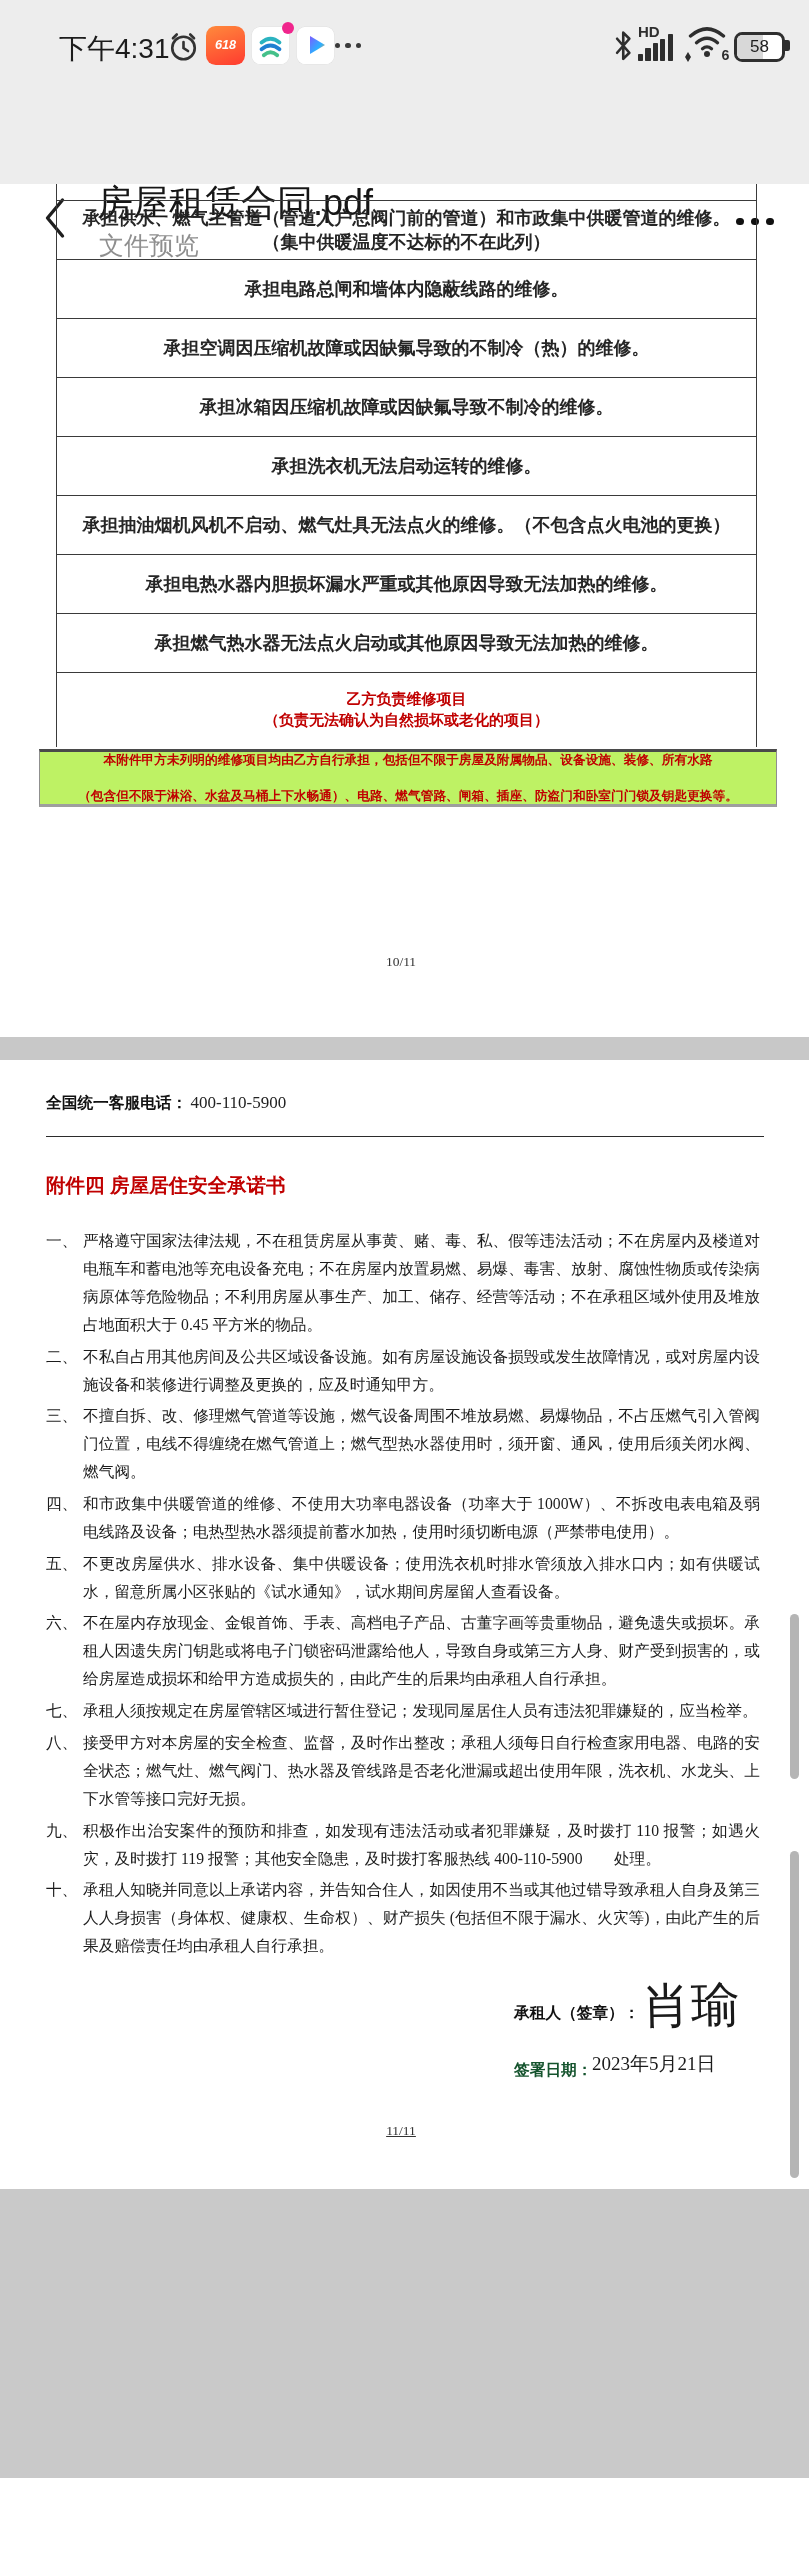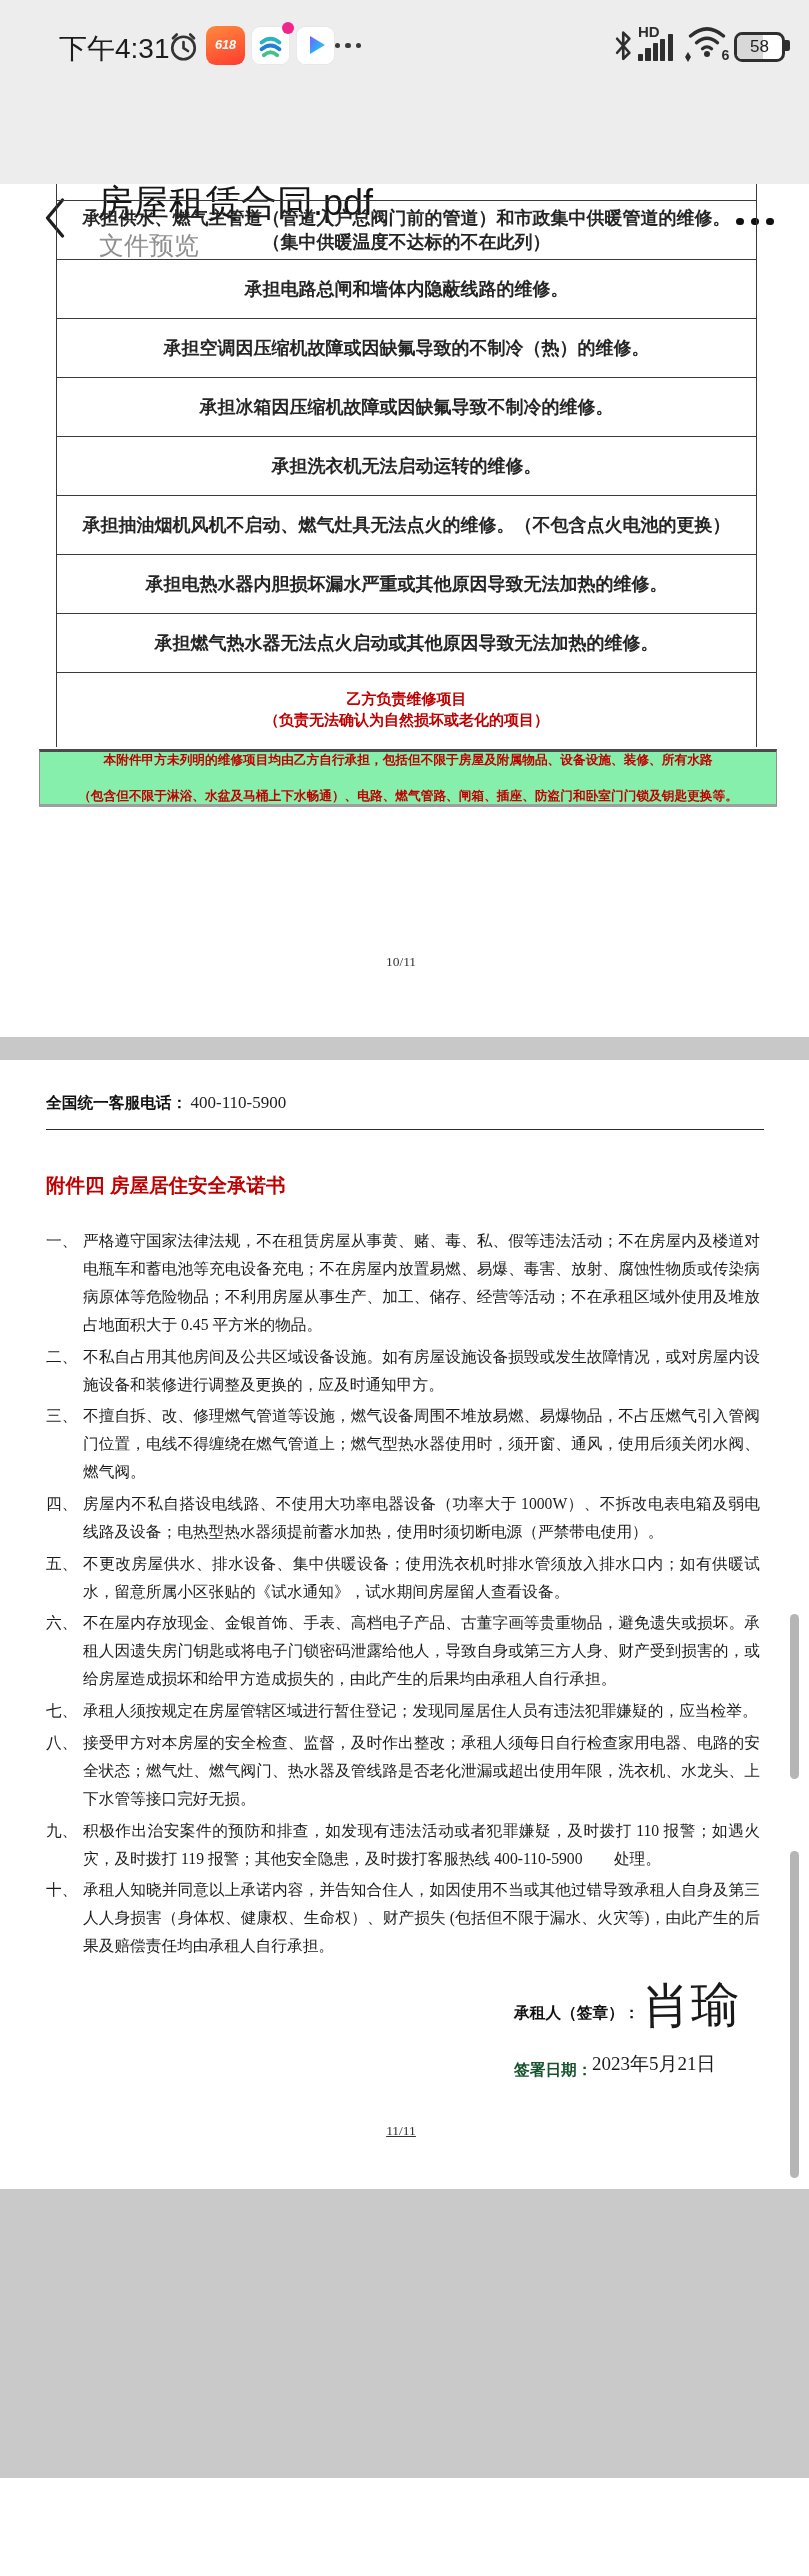--- a/index.html
+++ b/index.html
@@ -43,27 +43,27 @@
         text-align:center;font-size:18px;color:#252525;padding:0 18px;box-sizing:border-box;
         font-family:"Liberation Serif",serif;font-weight:bold;}
   .trow.partial{min-height:17px;}
   .repeat-rows{display:contents;}
   .trow.red-title{min-height:74px;flex-direction:column;color:#c00000;font-weight:bold;font-size:15px;
                   line-height:21px;border-bottom:0;}
   .red-note{position:absolute;left:39px;top:749px;width:738px;height:58px;box-sizing:border-box;
             border-top:3px solid #4a4a4a;border-left:1.5px solid #8f8f8f;border-right:1.5px solid #8f8f8f;
             border-bottom:3.7px solid #9e9e9e;display:flex;flex-direction:column;align-items:center;justify-content:center;
             color:#c00000;font-weight:bold;font-size:12.7px;line-height:19px;text-align:center;
-            font-family:"Liberation Serif",serif;background:#86efac;gap:17px;}
+            font-family:"Liberation Serif",serif;background:#bef264;gap:17px;}
   .page-num{position:absolute;left:0;width:802px;text-align:center;font-size:13.5px;color:#333;
             font-family:"Liberation Serif",serif;}
   .pn-10{top:954px;}
   .pn-11{top:2123px;text-decoration:underline;}
   .page-divider{position:absolute;left:0;top:1037px;width:810px;height:22.5px;background:#c8c8c8;}
-  .hotline{position:absolute;left:46px;top:1093px;width:718px;border-bottom:1.5px solid #2b2b2b;padding-bottom:15px;}
+  .hotline{position:absolute;left:46px;top:1093px;width:718px;border-bottom:1.5px solid #2b2b2b;padding-bottom:22px;}
   .hotline .lab{font-size:15.7px;font-weight:bold;color:#111;}
   .hotline .num{font-size:17px;color:#222;font-family:"Liberation Serif",serif;}
   .attach-heading{position:absolute;left:46px;top:1172px;font-size:19.5px;font-weight:bold;color:#c00000;}
   .items{position:absolute;left:46px;top:1227px;width:714px;}
   .item{position:relative;padding-left:37px;font-size:15.7px;line-height:28px;color:#1c1c1c;
         text-align:justify;margin-bottom:3.7px;font-family:"Liberation Serif",serif;}
   .item .num{position:absolute;left:0;top:0;}
   .sig-row{position:absolute;left:514px;top:2003px;}
   .sig-row .lab{font-size:15.7px;font-weight:bold;color:#111;}
   .sig-name{position:absolute;left:642px;top:1973px;font-size:49px;color:#1a1a1a;
@@ -227,21 +227,21 @@
           <span>不私自占用其他房间及公共区域设备设施。如有房屋设施设备损毁或发生故障情况，或对房屋内设施设备和装修进行调整及更换的，应及时通知甲方。</span>
         </div>
 
         <div class="item">
           <span class="num">三、</span>
           <span>不擅自拆、改、修理燃气管道等设施，燃气设备周围不堆放易燃、易爆物品，不占压燃气引入管阀门位置，电线不得缠绕在燃气管道上；燃气型热水器使用时，须开窗、通风，使用后须关闭水阀、燃气阀。</span>
         </div>
 
         <div class="item">
           <span class="num">四、</span>
-          <span>房屋内不私自搭设电线路、不使用大功率电器设备（功率大于 1000W）、不拆改电表电箱及弱电线路及设备；电热型热水器须提前蓄水加热，使用时须切断电源（严禁带电使用）。</span>
+          <span>和市政集中供暖管道的维修、不使用大功率电器设备（功率大于 1000W）、不拆改电表电箱及弱电线路及设备；电热型热水器须提前蓄水加热，使用时须切断电源（严禁带电使用）。</span>
         </div>
 
         <div class="item">
           <span class="num">五、</span>
           <span>不更改房屋供水、排水设备、集中供暖设备；使用洗衣机时排水管须放入排水口内；如有供暖试水，留意所属小区张贴的《试水通知》，试水期间房屋留人查看设备。</span>
         </div>
 
         <div class="item">
           <span class="num">六、</span>
           <span>不在屋内存放现金、金银首饰、手表、高档电子产品、古董字画等贵重物品，避免遗失或损坏。承租人因遗失房门钥匙或将电子门锁密码泄露给他人，导致自身或第三方人身、财产受到损害的，或给房屋造成损坏和给甲方造成损失的，由此产生的后果均由承租人自行承担。</span>

